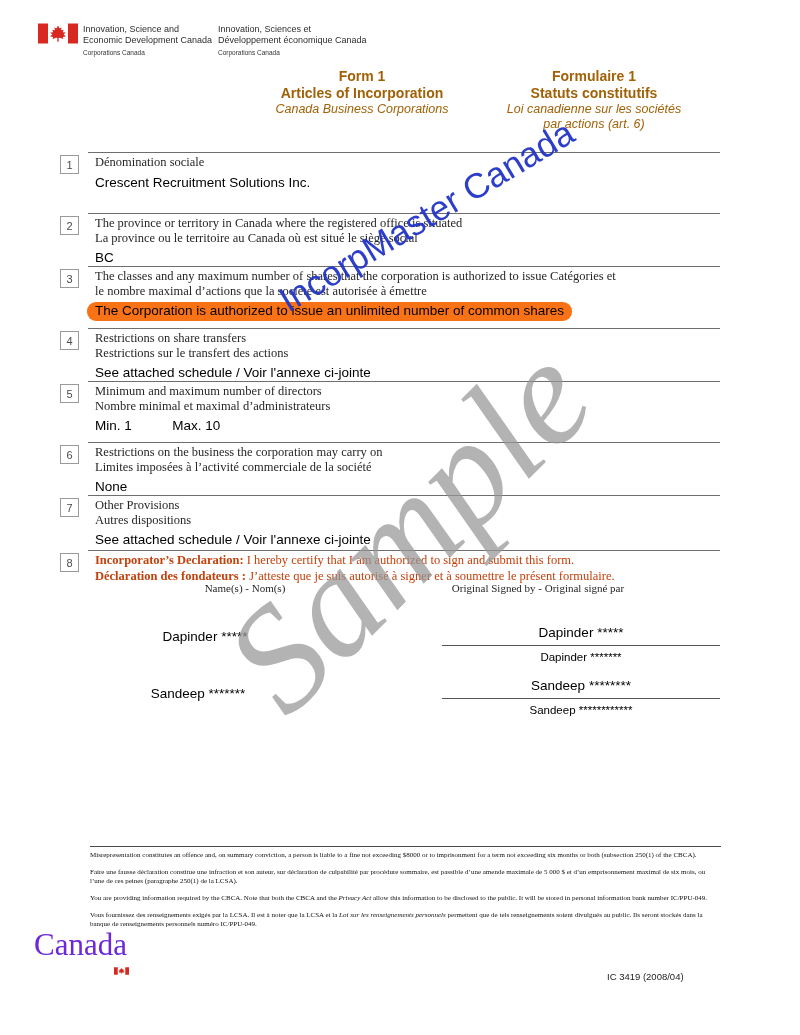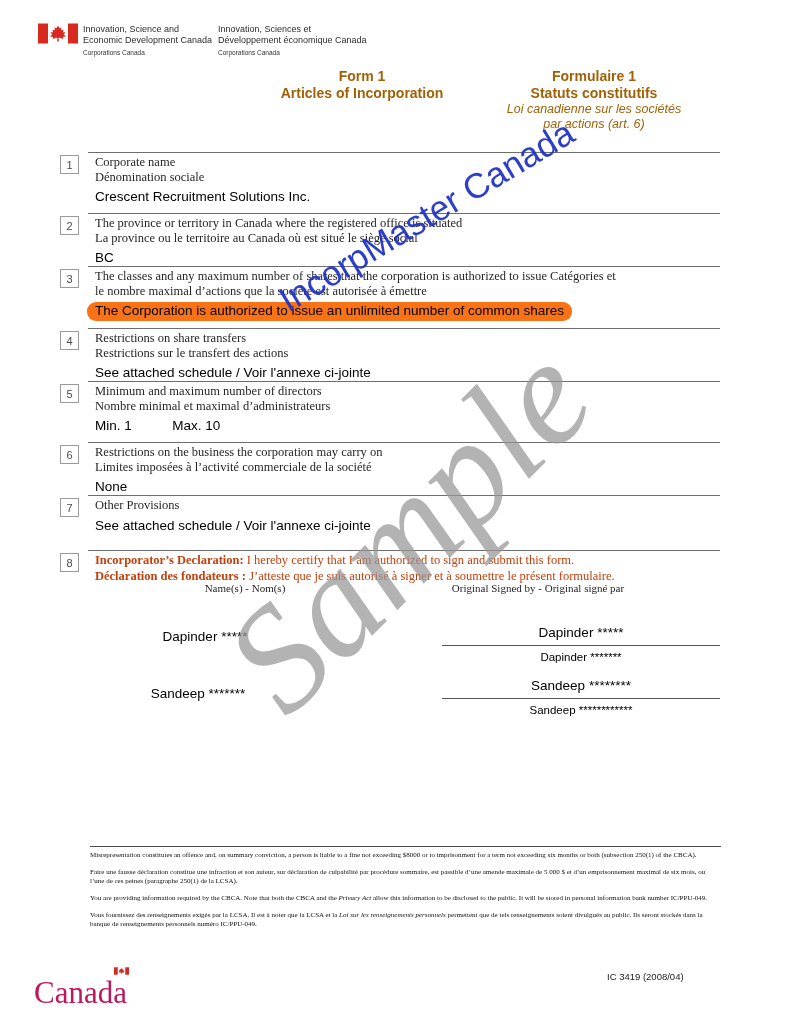--- a/index.html
+++ b/index.html
@@ -69,21 +69,21 @@
   
   .legal {
     position:absolute; left:90px; top:846px; width:631px; z-index:2;
     border-top:1px solid #4a4a4a;
     font-family:"Liberation Serif", serif; font-size:7px; line-height:9px; color:#101010;
   }
   .legal p { margin:0 0 8px; }
   .legal p:first-child { margin-top:4px; }
 
   
-  .wordmark { position:absolute; left:34px; top:976px; font-family:"Liberation Serif", serif; font-size:31px; line-height:34px; color:#be185d; z-index:2; }
+  .wordmark { position:absolute; left:34px; top:928px; font-family:"Liberation Serif", serif; font-size:31px; line-height:34px; color:#6d28d9; z-index:2; }
   .wordmark-flag { position:absolute; left:114px; top:967px; width:15px; height:8px; }
   .form-code { position:absolute; left:607px; top:971px; font-size:9.5px; color:#1c1c1c; z-index:2; }
 </style>
 </head>
 <body>
 
 <div class="page">
 
   <svg class="hdr-flag" viewBox="0 0 40 20" xmlns="http://www.w3.org/2000/svg">
     <rect x="0" y="0" width="10" height="20" fill="#d7291f"></rect>
@@ -98,34 +98,34 @@
   </div>
   <div class="dept dept-fr">
     <div>Innovation, Sciences et</div>
     <div>Développement économique Canada</div>
     <div class="dept-sub">Corporations Canada</div>
   </div>
 
   <div class="tblock tblock-en">
     <div class="tb-bold">Form 1</div>
     <div class="tb-bold">Articles of Incorporation</div>
+    <div class="tb-ital">Canada Business Corporations</div>
   </div>
   <div class="tblock tblock-fr">
     <div class="tb-bold">Formulaire 1</div>
     <div class="tb-bold">Statuts constitutifs</div>
     <div class="tb-ital">Loi canadienne sur les sociétés</div>
     <div class="tb-ital">par actions (art. 6)</div>
   </div>
 
   <div class="sections">
 
     <section class="sec" style="min-height:61px">
       <div class="sec-rule"></div>
       <span class="numbox">1</span>
-      <div class="lbl">Corporate name</div>
       <div class="lbl">Dénomination sociale</div>
       <div class="val">Crescent Recruitment Solutions Inc.</div>
     </section>
 
     <section class="sec" style="min-height:50px">
       <div class="sec-rule"></div>
       <span class="numbox">2</span>
       <div class="lbl">The province or territory in Canada where the registered office is situated</div>
       <div class="lbl">La province ou le territoire au Canada où est situé le siège social</div>
       <div class="val">BC</div>
@@ -160,20 +160,21 @@
       <span class="numbox">6</span>
       <div class="lbl">Restrictions on the business the corporation may carry on</div>
       <div class="lbl">Limites imposées à l’activité commerciale de la société</div>
       <div class="val">None</div>
     </section>
 
     <section class="sec" style="min-height:55px">
       <div class="sec-rule"></div>
       <span class="numbox">7</span>
       <div class="lbl">Other Provisions</div>
+      <div class="lbl">Autres dispositions</div>
       <div class="val">See attached schedule / Voir l'annexe ci-jointe</div>
     </section>
 
     <section class="sec">
       <div class="sec-rule"></div>
       <span class="numbox">8</span>
       <div class="decl-line"><span class="decl-bold">Incorporator’s Declaration:</span><span> I hereby certify that I am authorized to sign and submit this form.</span></div>
       <div class="decl-line"><span class="decl-bold">Déclaration des fondateurs :</span><span> J’atteste que je suis autorisé à signer et à soumettre le présent formulaire.</span></div>
     </section>
   </div>

